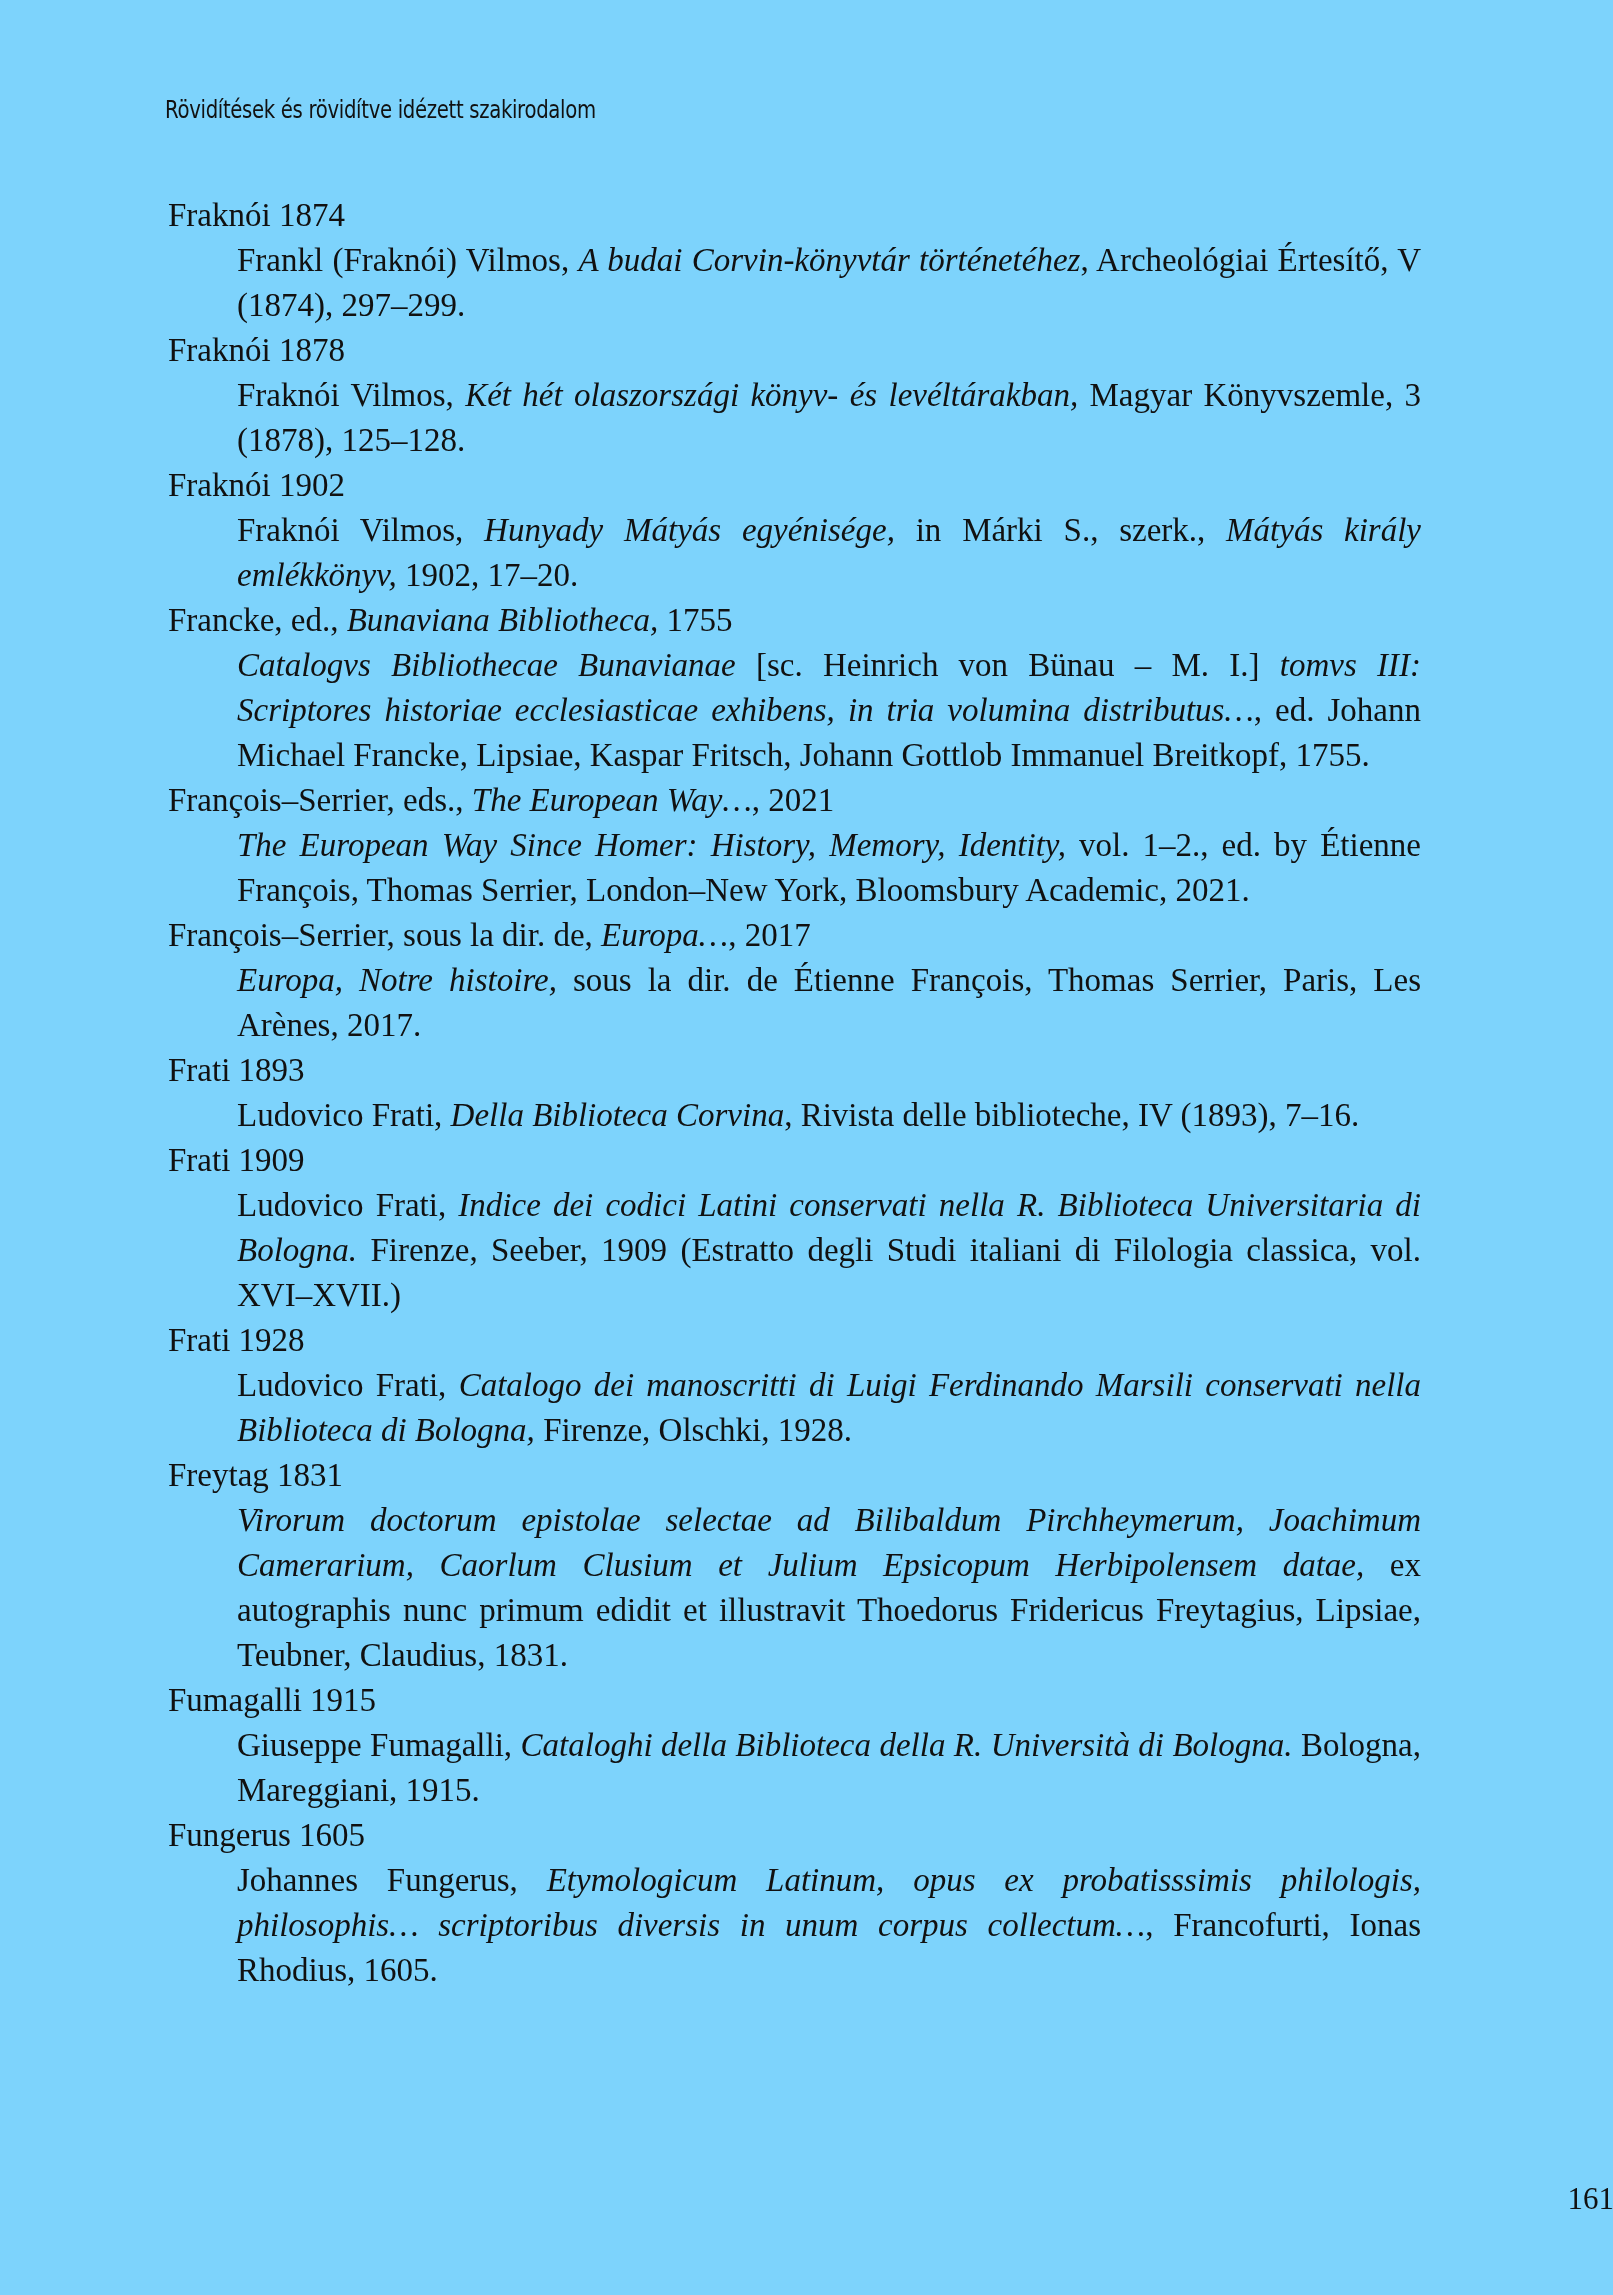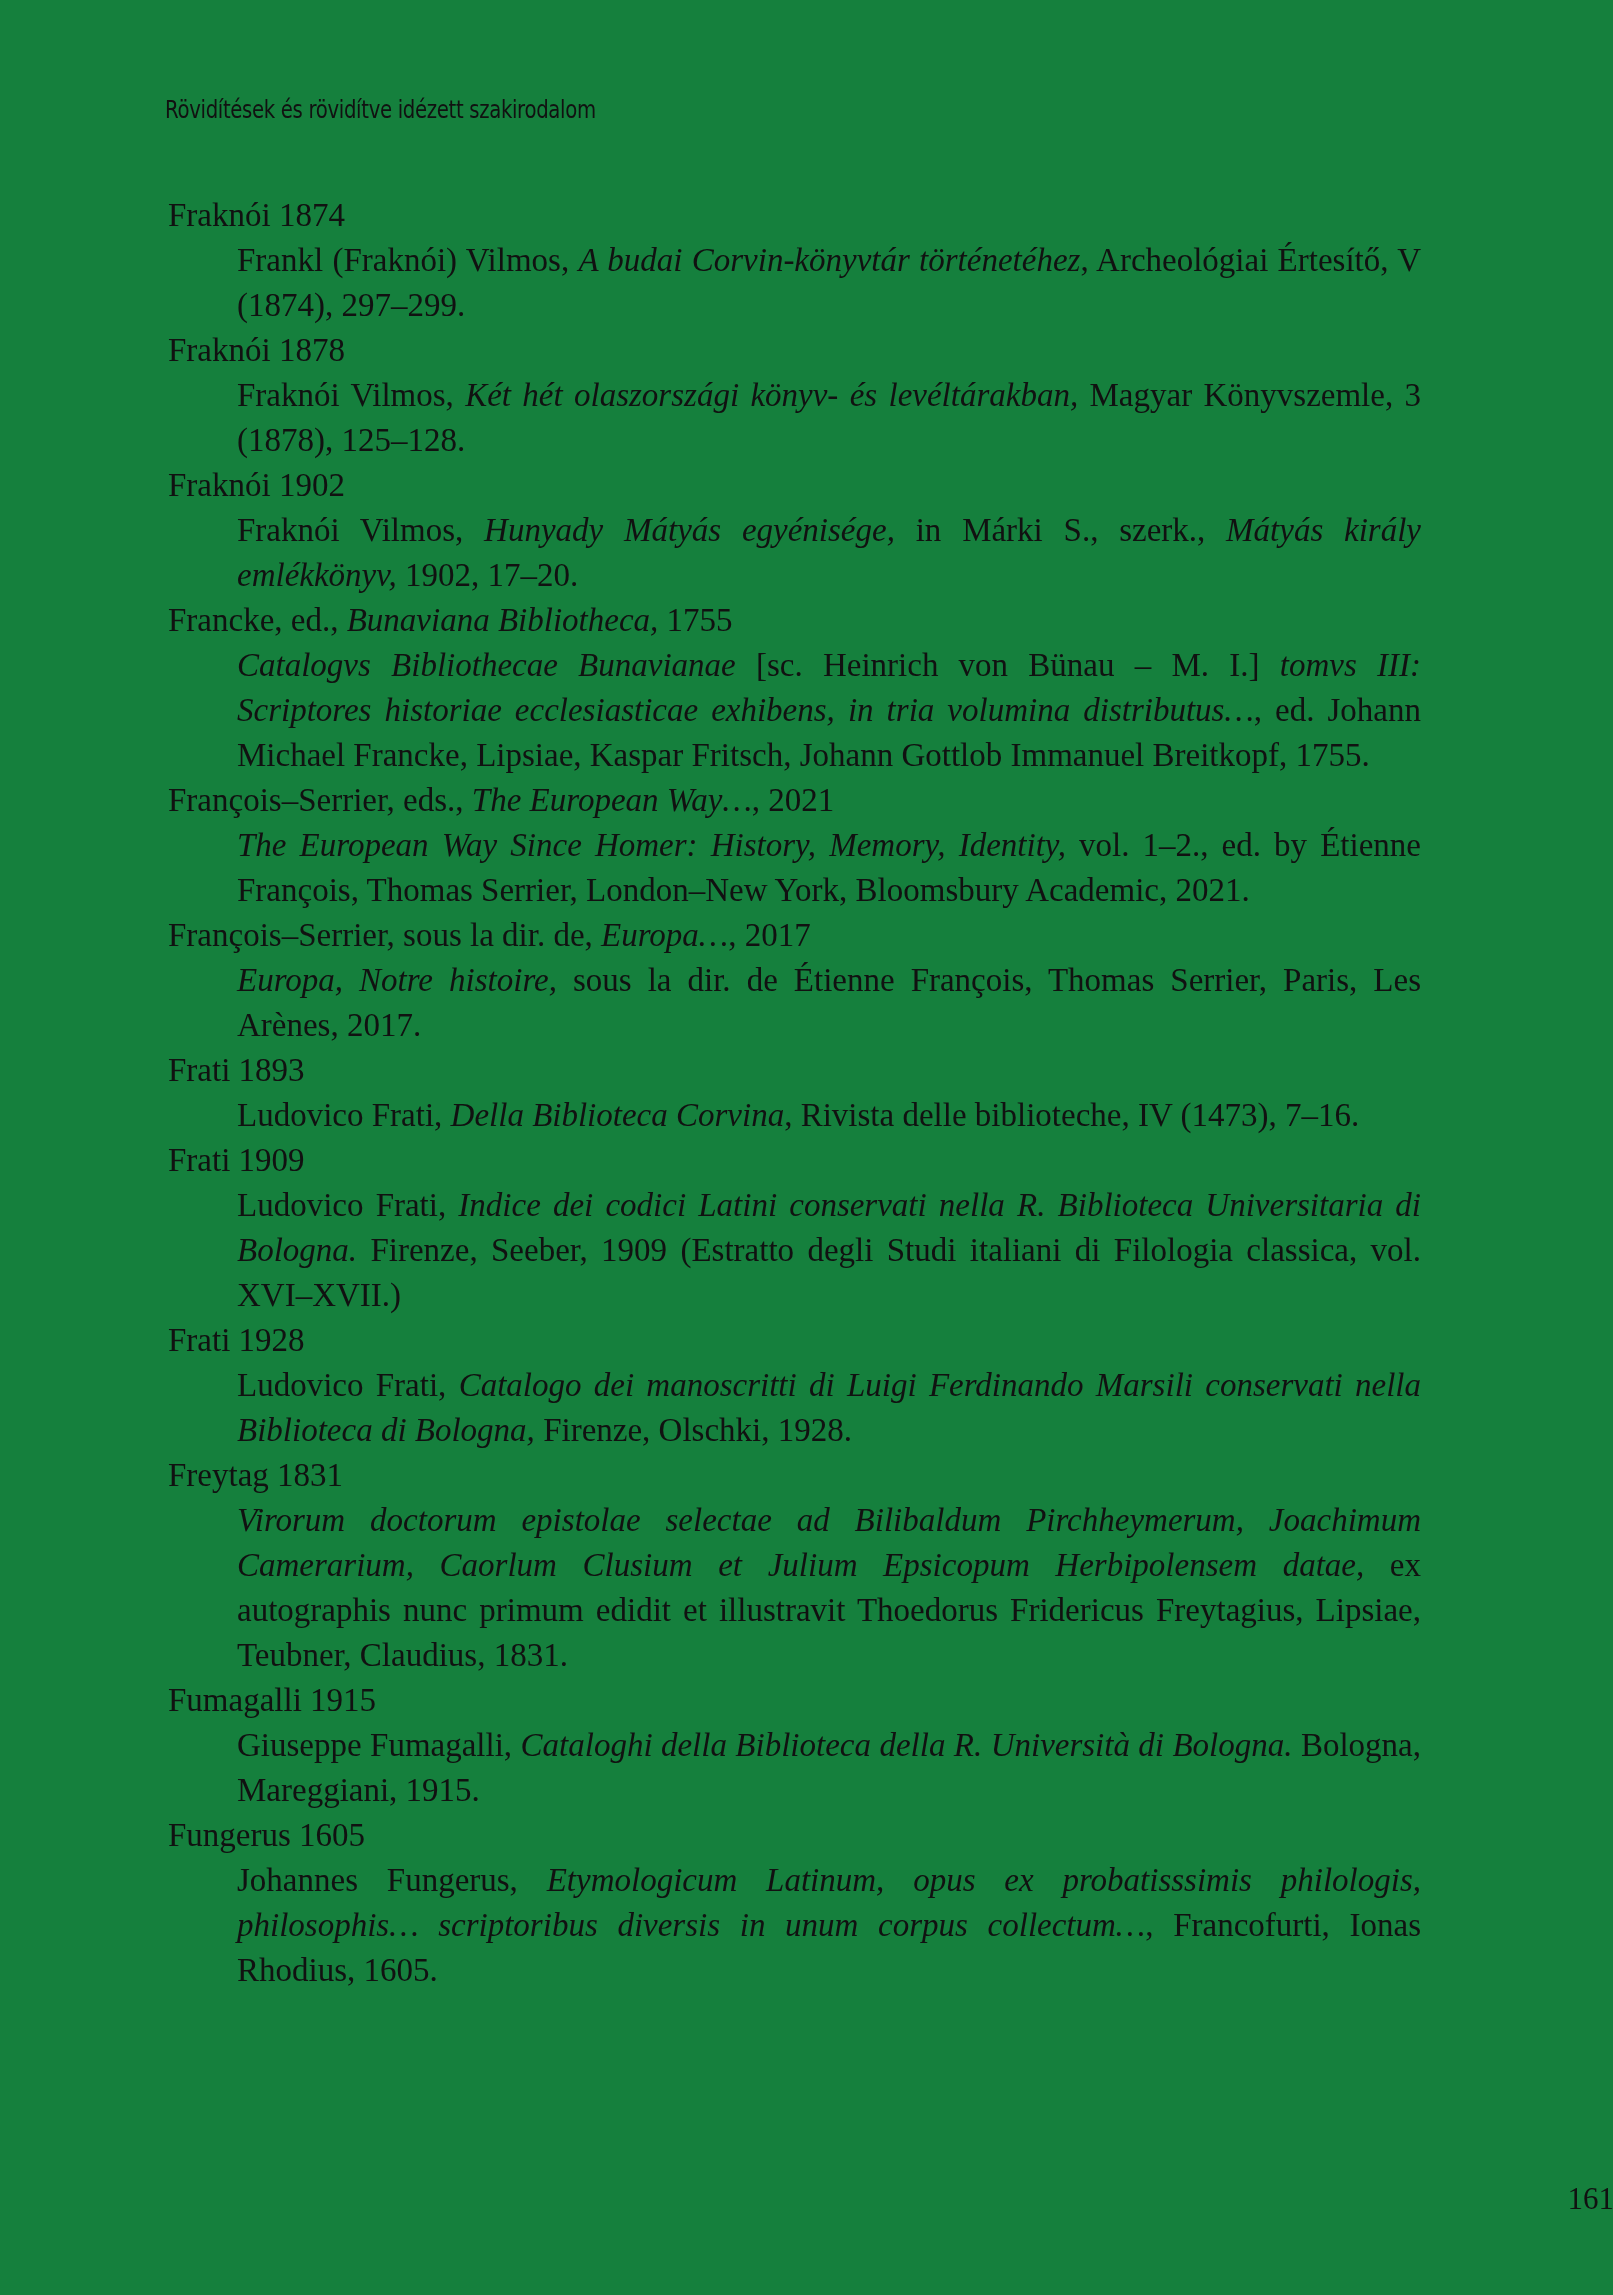--- a/index.html
+++ b/index.html
@@ -1,17 +1,17 @@
 <!DOCTYPE html>
 <html style="font-size:13.2px"><head>
 <meta charset="utf-8">
 <style>
   html, body { margin: 0; padding: 0; background: #ffffff; }
   body { width: 1614px; height: 2295px; position: relative; overflow: hidden; }
-  .page { position: absolute; left: 0; top: 0; width: 1614px; height: 2295px; background: #15803d; color: #111111; }
+  .page { position: absolute; left: 0; top: 0; width: 1614px; height: 2295px; background: #7dd3fc; color: #111111; }
   .running-head {
     position: absolute; left: 165px; top: 96px;
     font-family: "DejaVu Sans", sans-serif; font-size: 24px; letter-spacing: -0.4px;
     transform: scaleX(0.82); transform-origin: left top; color: #111;
   }
   .entries {
     position: absolute; left: 168px; top: 193px; width: 1253px;
     font-family: "Liberation Serif", serif; font-size: 33px; line-height: 45px; color: #111;
   }
   .entry-key { margin: 0; padding: 0; }
@@ -48,21 +48,21 @@
       <div class="entry">
         <p class="entry-key"><span class="seg-roman">François–Serrier, eds., </span><span class="seg-italic">The European Way…</span><span class="seg-roman">, 2021</span></p>
         <p class="entry-body"><span class="seg-italic">The European Way Since Homer: History, Memory, Identity,</span><span class="seg-roman"> vol. 1–2., ed. by Étienne François, Thomas Serrier, London–New York, Bloomsbury Academic, 2021.</span></p>
       </div>
       <div class="entry">
         <p class="entry-key"><span class="seg-roman">François–Serrier, sous la dir. de, </span><span class="seg-italic">Europa…</span><span class="seg-roman">, 2017</span></p>
         <p class="entry-body"><span class="seg-italic">Europa, Notre histoire,</span><span class="seg-roman"> sous la dir. de Étienne François, Thomas Serrier, Paris, Les Arènes, 2017.</span></p>
       </div>
       <div class="entry">
         <p class="entry-key"><span class="seg-roman">Frati 1893</span></p>
-        <p class="entry-body"><span class="seg-roman">Ludovico Frati, </span><span class="seg-italic">Della Biblioteca Corvina</span><span class="seg-roman">, Rivista delle biblioteche, IV (1473), 7–16.</span></p>
+        <p class="entry-body"><span class="seg-roman">Ludovico Frati, </span><span class="seg-italic">Della Biblioteca Corvina</span><span class="seg-roman">, Rivista delle biblioteche, IV (1893), 7–16.</span></p>
       </div>
       <div class="entry">
         <p class="entry-key"><span class="seg-roman">Frati 1909</span></p>
         <p class="entry-body"><span class="seg-roman">Ludovico Frati, </span><span class="seg-italic">Indice dei codici Latini conservati nella R. Biblioteca Universitaria di Bologna.</span><span class="seg-roman"> Firenze, Seeber, 1909 (Estratto degli Studi italiani di Filologia classica, vol. XVI–XVII.)</span></p>
       </div>
       <div class="entry">
         <p class="entry-key"><span class="seg-roman">Frati 1928</span></p>
         <p class="entry-body"><span class="seg-roman">Ludovico Frati, </span><span class="seg-italic">Catalogo dei manoscritti di Luigi Ferdinando Marsili conservati nella Biblioteca di Bologna,</span><span class="seg-roman"> Firenze, Olschki, 1928.</span></p>
       </div>
       <div class="entry">

